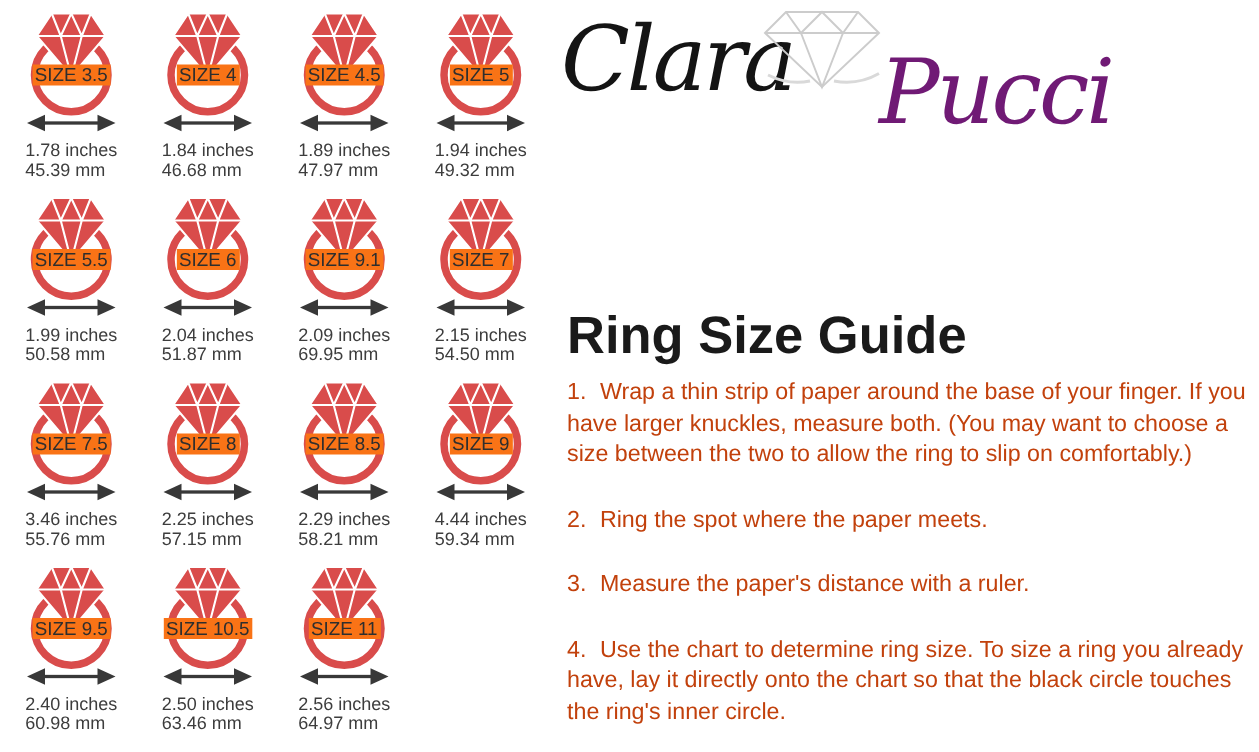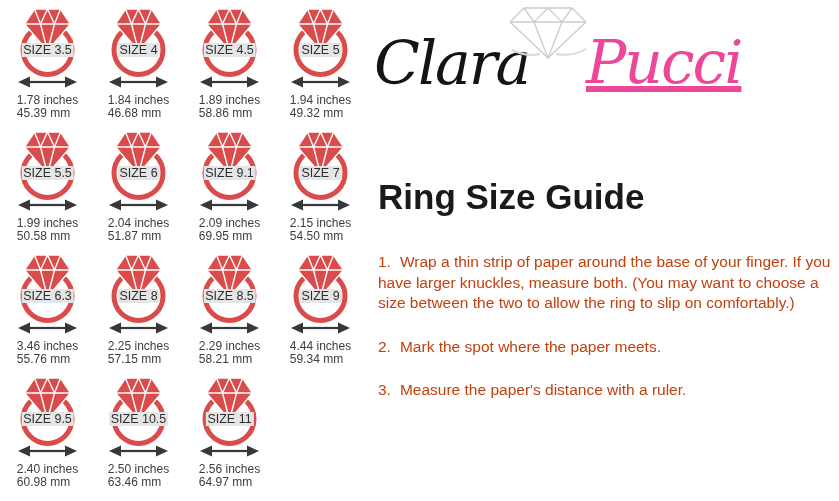--- a/index.html
+++ b/index.html
@@ -10,36 +10,36 @@
   
   .ring-grid{
     position:absolute;left:2px;top:6px;
     display:grid;grid-template-columns:repeat(4,91px);grid-auto-rows:123px;
   }
   .ring-cell{position:relative;width:91px;display:flex;flex-direction:column;align-items:center;}
   .ring-fig{position:relative;width:91px;height:84px;flex:none;}
   .ring-fig svg{position:absolute;left:0;top:0;}
   .size-label{
     position:absolute;top:37px;left:50%;transform:translateX(-50%);
-    background:#e5e5e5;padding:0 2px;white-space:nowrap;
+    background:#f97316;padding:0 2px;white-space:nowrap;
     font-size:12.5px;line-height:14px;color:#2e2e2e;
   }
   .measure{margin-top:4px;font-size:12px;line-height:12.5px;color:#3d3d3d;}
   
   .logo{position:absolute;left:372px;top:6px;width:420px;height:100px;}
   .logo-word{
     position:absolute;font-family:"DejaVu Serif", serif;font-style:italic;
     font-size:60px;line-height:60px;letter-spacing:-2px;
   }
-  .logo-clara{left:2px;top:27px;color:#141414;}
-  .logo-pucci{left:214px;top:26px;color:#ec4899;text-decoration:underline;}
+  .logo-clara{left:2px;top:4px;color:#141414;}
+  .logo-pucci{left:214px;top:26px;color:#701a75;}
   .logo-diamond{position:absolute;left:126px;top:0px;width:100px;height:58px;}
   
   .guide-heading{
-    position:absolute;left:378px;top:177px;margin:0;
+    position:absolute;left:378px;top:204px;margin:0;
     font-size:35px;font-weight:bold;color:#1a1a1a;letter-spacing:0px;
   }
   .instructions{position:absolute;left:378px;top:252px;width:456px;}
   .instruction{margin:0 0 23px 0;font-size:15.5px;line-height:20.5px;color:#c2410c;}
   .instruction .num{margin-right:9px;}
 </style>
 </head>
 <body>
 
 <div class="ring-grid">
@@ -107,21 +107,21 @@
         <g fill="#383838" stroke="none">
           <rect x="20" y="74.9" width="51" height="2.2"></rect>
           <path d="M16,76 L28,70.5 L28,81.5 Z"></path>
           <path d="M75,76 L63,70.5 L63,81.5 Z"></path>
         </g>
       </svg>
       <div class="size-label">SIZE 4.5</div>
     </div>
     <div class="measure">
       <div>1.89 inches</div>
-      <div>58.86 mm</div>
+      <div>47.97 mm</div>
     </div>
   </div>
 
   <div class="ring-cell">
     <div class="ring-fig">
       <svg width="91" height="84" viewBox="0 0 91 84">
 
         <circle cx="45.5" cy="44" r="24.5" fill="none" stroke="#d94c4b" stroke-width="5"></circle>
 
         <g>
@@ -253,21 +253,21 @@
           <path d="M22.5,18 L32.5,3 L58.5,3 L68.5,18 L45.5,45 Z" fill="#d94c4b" stroke="#ffffff" stroke-width="1.4"></path>
           <path d="M22.5,18 L68.5,18 M32.5,3 L38.5,18 M45.5,3 L38.5,18 M45.5,3 L52.5,18 M58.5,3 L52.5,18 M38.5,18 L45.5,45 M52.5,18 L45.5,45" fill="none" stroke="#ffffff" stroke-width="1.4"></path>
         </g>
 
         <g fill="#383838" stroke="none">
           <rect x="20" y="74.9" width="51" height="2.2"></rect>
           <path d="M16,76 L28,70.5 L28,81.5 Z"></path>
           <path d="M75,76 L63,70.5 L63,81.5 Z"></path>
         </g>
       </svg>
-      <div class="size-label">SIZE 6.3</div>
+      <div class="size-label">SIZE 7.5</div>
     </div>
     <div class="measure">
       <div>3.46 inches</div>
       <div>55.76 mm</div>
     </div>
   </div>
 
   <div class="ring-cell">
     <div class="ring-fig">
       <svg width="91" height="84" viewBox="0 0 91 84">
@@ -435,17 +435,18 @@
     </g>
   </svg>
   <span class="logo-word logo-pucci">Pucci</span>
 </div>
 
 <h1 class="guide-heading">Ring Size Guide</h1>
 
 <div class="instructions">
   <p class="instruction"><span class="num">1.</span><span>Wrap a thin strip of paper around the base of your finger. If you have larger knuckles, measure both. (You may want to choose a size between the two to allow the ring to slip on comfortably.)</span></p>
 
-  <p class="instruction"><span class="num">2.</span><span>Mark the spot where the paper meets.</span></p>
+  <p class="instruction"><span class="num">2.</span><span>Ring the spot where the paper meets.</span></p>
 
   <p class="instruction"><span class="num">3.</span><span>Measure the paper's distance with a ruler.</span></p>
 
+  <p class="instruction"><span class="num">4.</span><span>Use the chart to determine ring size. To size a ring you already have, lay it directly onto the chart so that the black circle touches the ring's inner circle.</span></p>
 </div>
 
 </body></html>

